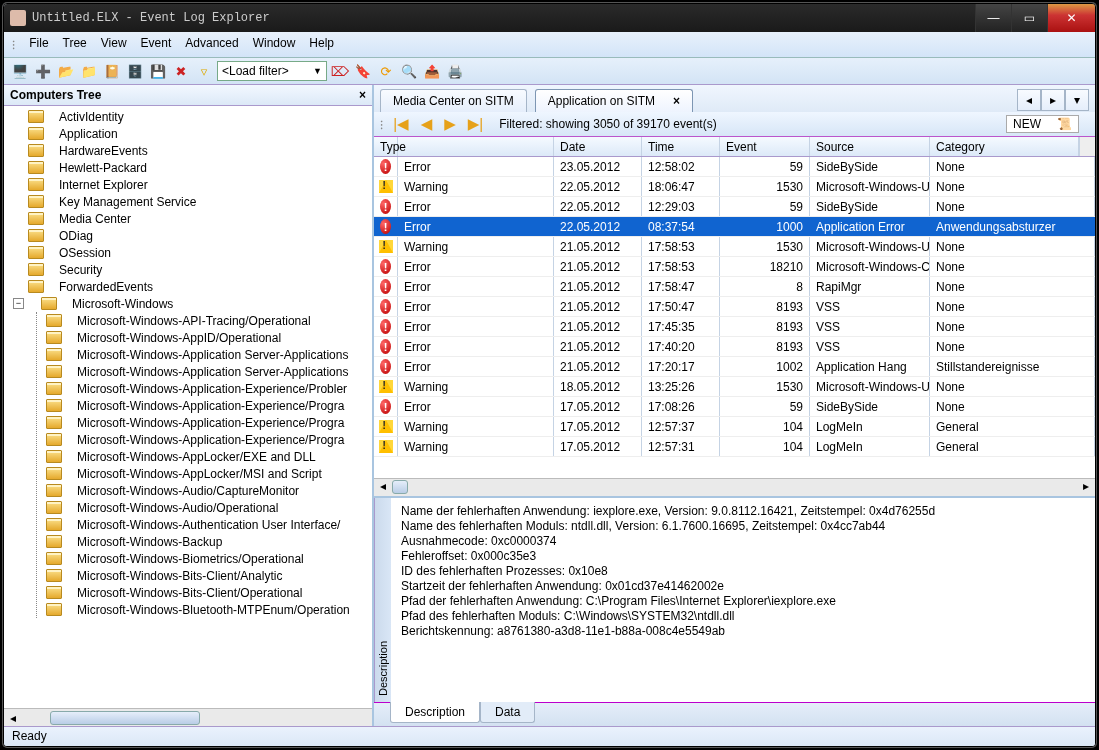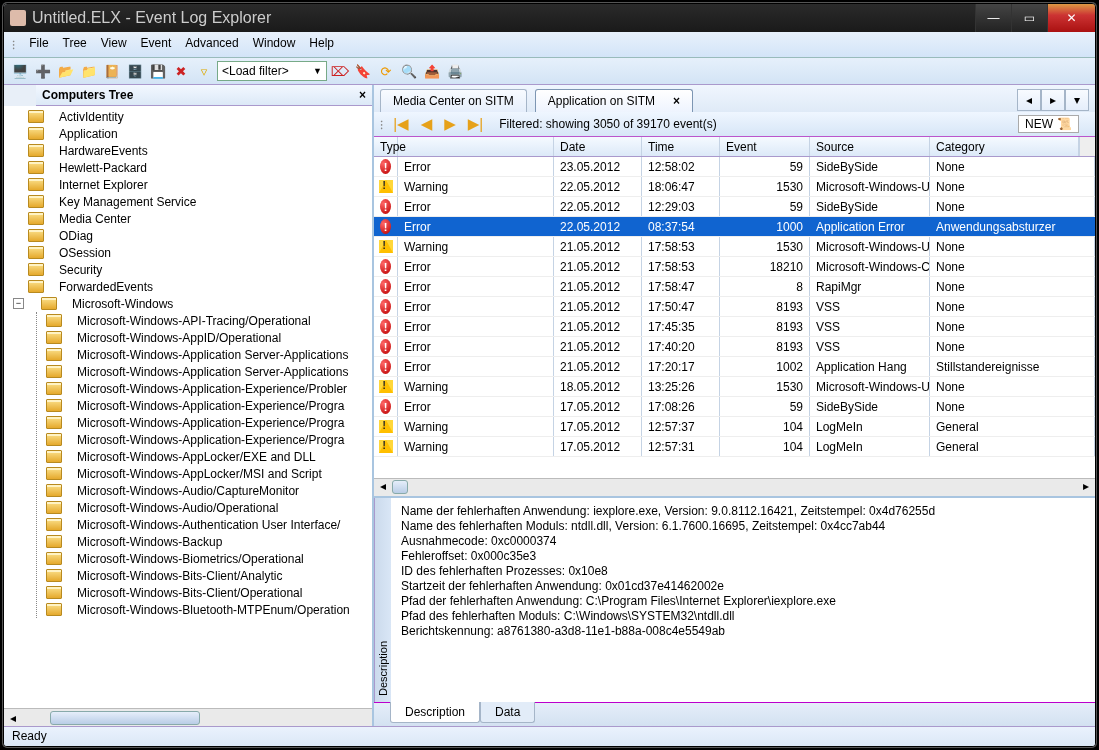--- a/index.html
+++ b/index.html
@@ -12,42 +12,42 @@
     box-shadow: 0 0 0 1px #555;
   }
 
   
   .titlebar {
     height: 28px; display: flex; align-items: center;
     background: linear-gradient(to bottom, #2a2a2a, #1a1a1a);
     color: #ccc; padding-left: 6px;
   }
   .titlebar .icon { width: 16px; height: 16px; margin-right: 6px; background: #dba; border-radius: 2px; }
-  .titlebar .title { flex: 1; font-size: 16px; }
+  .titlebar .title { flex: 1; font-size: 12px; font-family: Liberation Mono, monospace; }
   .winbtns { display: flex; height: 100%; }
   .winbtn { width: 36px; display: flex; align-items: center; justify-content: center; }
   .winbtn.min, .winbtn.max { background: linear-gradient(to bottom,#444,#222); color: #fff; border-left:1px solid #333; }
   .winbtn.close { background: linear-gradient(to bottom,#d94,#c33 40%,#a11); color:#fff; width:48px; border-left:1px solid #333; }
 
   
   .menubar { background: linear-gradient(to bottom,#e8f1fb,#d3e4f8); border-bottom:1px solid #9bb; padding: 4px 8px; display:flex; gap:14px; }
   .menubar span { cursor: default; }
 
   
   .toolbar { background: linear-gradient(to bottom,#e6f0fb,#d3e4f5); padding: 3px 6px; display:flex; align-items:center; gap:3px; border-bottom:1px solid #a9c; }
   .tbtn { width:20px; height:20px; border-radius:2px; display:flex; align-items:center; justify-content:center; font-size:13px; }
   .loadfilter { width:110px; height:20px; border:1px solid #7a8; background:#fff; font-size:12px; padding:0 4px; display:flex; align-items:center; justify-content:space-between; }
   .loadfilter .dd { font-size: 9px; }
 
   
   .main { flex:1; display:flex; overflow:hidden; }
 
   
   .treepanel { width:370px; display:flex; flex-direction:column; border-right:2px solid #a9c5e0; }
-  .treehead { background: linear-gradient(to bottom,#f3f8ff,#dce9f7); padding:3px 6px; font-weight:bold; display:flex; justify-content:space-between; border-bottom:1px solid #a9c;margin-left:32px; }
+  .treehead { background: linear-gradient(to bottom,#f3f8ff,#dce9f7); padding:3px 6px; font-weight:bold; display:flex; justify-content:space-between; border-bottom:1px solid #a9c; }
   .tree { flex:1; overflow:auto; background:#fff; padding:2px 0 2px 24px; }
   .tnode { display:flex; align-items:center; gap:15px; height:17px; white-space:nowrap; }
   .tsub { padding-left: 18px; position:relative; }
   .tsub::before { content:""; position:absolute; left:8px; top:0; bottom:0; border-left:1px dotted #888; }
   .folder { width:16px; height:13px; background: linear-gradient(to bottom,#fbe08a,#e5a92c); border-radius:1px; border:1px solid #b88a1f; box-shadow: inset 0 4px 0 -2px #fff3c4; }
   .exp { width:11px; height:11px; border:1px solid #888; background:#fff; font-size:9px; line-height:9px; text-align:center; margin-right:2px; cursor:default; }
   .treepanel .hscroll { height:18px; background:#eaeaea; border-top:1px solid #bbb; display:flex; align-items:center; }
   .hscroll .thumb { height:14px; width:150px; margin-left:28px; background: linear-gradient(to bottom,#e6eefa,#b9cde6); border:1px solid #8aa; border-radius:3px; }
 
   
@@ -55,21 +55,21 @@
   .tabsrow { display:flex; gap:8px; padding:4px 6px 0; background:linear-gradient(to bottom,#f0f6fe,#dfeaf7); align-items:flex-start; }
   .tab { padding:4px 12px; border:1px solid #a5b5c8; border-bottom:none; border-radius:3px 3px 0 0; background:linear-gradient(to bottom,#f8fbff,#e5eefb); cursor:default; }
   .tab.active { background:linear-gradient(to bottom,#fff,#eef4fe); border-color:#7d96b3; }
   .closetab { margin-left:18px; font-weight:bold; }
   .tabnav { margin-left:auto; display:flex; gap:0; }
   .tabnav div { width:24px; height:22px; border:1px solid #a5b5c8; display:flex; align-items:center; justify-content:center; background:linear-gradient(to bottom,#f8fbff,#e5eefb); }
 
   .navrow { background: linear-gradient(to bottom,#eff6ff,#d7e6f7); padding:3px 6px; display:flex; align-items:center; gap:8px; border-bottom:1px solid #b5c; }
   .navrow .nbtn { color:#e6a11a; font-size:15px; cursor:default; padding:0 2px; }
   .navrow .status { margin-left:6px; }
-  .navrow .new { margin-left:auto; margin-right:10px; font-size:10px; background:#fff; padding:1px 6px; border:1px solid #aaa; display:flex; gap:4px; align-items:center; }
+  .navrow .new { margin-left:auto; margin-right:10px; font-size:10px; background:#fff; padding:1px 6px; border:1px solid #aaa; display:flex; gap:16px; align-items:center; }
 
   .grid { flex:1; overflow:auto; background:#fff; }
   .ghead { display:flex; background:linear-gradient(to bottom,#f5faff,#dce9f8); border-bottom:1px solid #a9c; position:sticky; top:0; }
   .gcell { padding:2px 6px; border-right:1px solid #c5d3e4; height:19px; display:flex; align-items:center; overflow:hidden; white-space:nowrap; }
   .c-icon { width:24px; justify-content:center; flex:none; }
   .c-type { width:156px; flex:none; }
   .c-date { width:88px; flex:none; }
   .c-time { width:78px; flex:none; }
   .c-event{ width:90px; flex:none; justify-content:flex-end; }
   .c-src  { width:120px; flex:none; }

